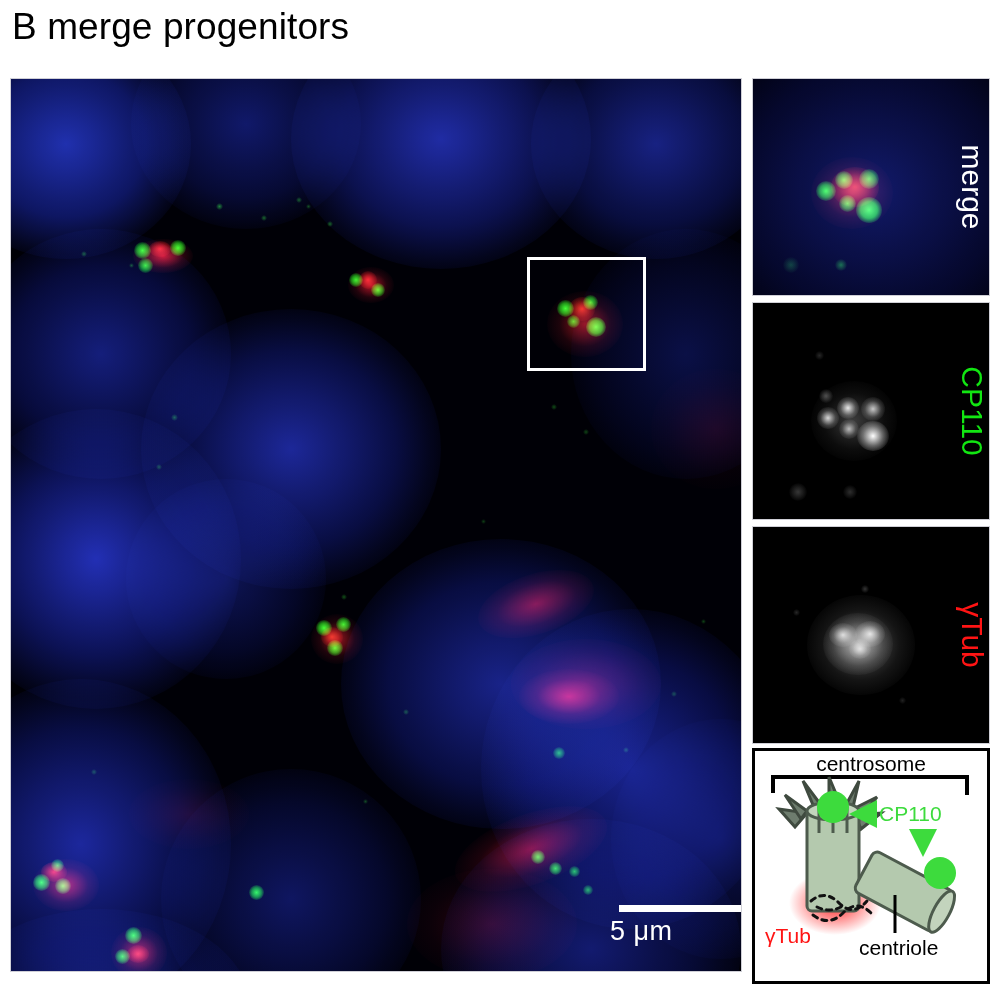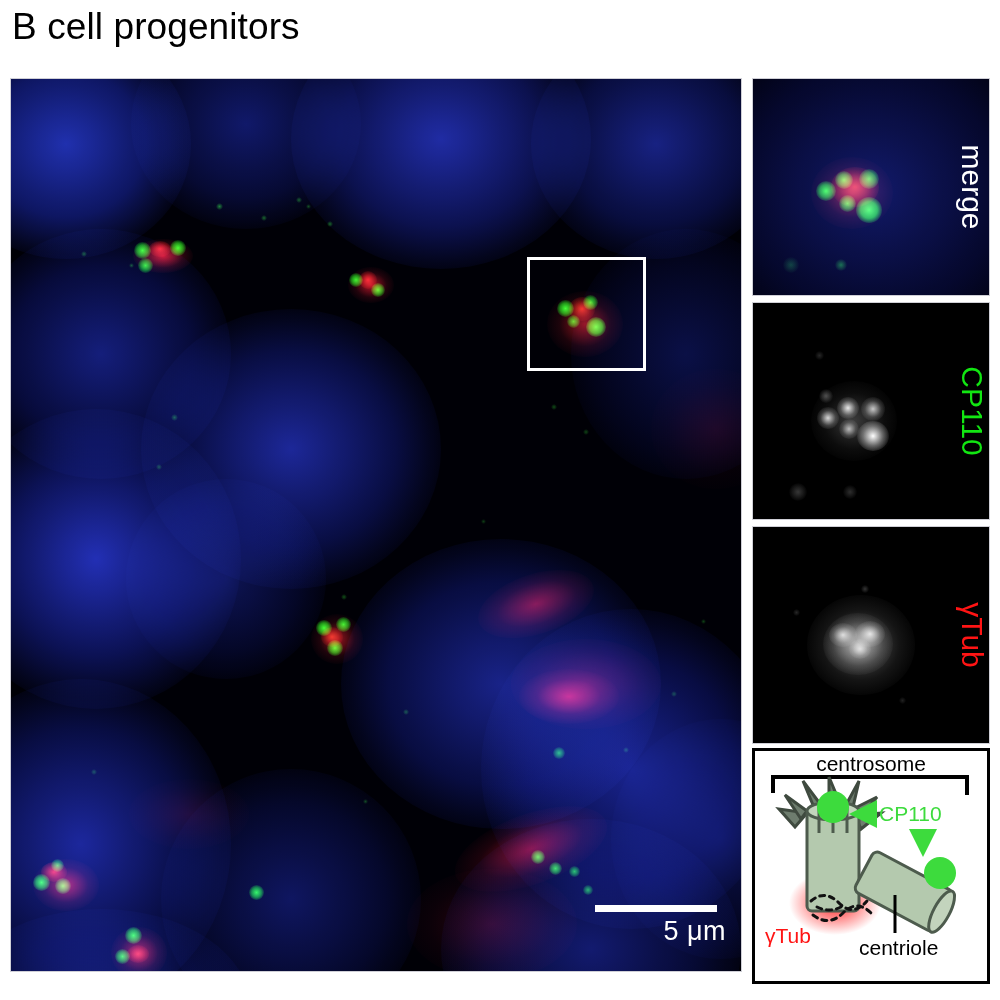--- a/index.html
+++ b/index.html
@@ -89,24 +89,24 @@
     top: 178px;
     width: 119px;
     height: 114px;
     border: 3px solid #ffffff;
     box-sizing: border-box;
     z-index: 35;
   }
 
   #scalebar-group {
     position: absolute;
-    left: 575px;
+    left: 599px;
     top: 826px;
     z-index: 36;
-    text-align: right;
+    text-align: left;
     width: 140px;
   }
   #scalebar-line {
     width: 122px;
     height: 7px;
     background: #ffffff;
     margin: 0 auto;
   }
   #scalebar-label {
     color: #ffffff;
@@ -161,21 +161,21 @@
     background: #ffffff;
     border: 3px solid #000000;
     box-sizing: border-box;
     overflow: hidden;
   }
   #diagram-svg { display: block; width: 100%; height: 100%; }
 </style>
 </head>
 <body>
 
-<div id="figure-title">B cell progenitors</div>
+<div id="figure-title">B merge progenitors</div>
 
 <div id="main-panel">
 
   <div class="nucleus" style="left:-70px;  top:-50px;  width:250px; height:230px; background:radial-gradient(ellipse at center, rgba(40,60,215,0.80) 0%, rgba(25,40,170,0.55) 45%, rgba(0,0,60,0.0) 75%);"></div>
   <div class="nucleus" style="left:120px;  top:-60px;  width:230px; height:210px; background:radial-gradient(ellipse at center, rgba(30,45,185,0.55) 0%, rgba(18,28,130,0.35) 50%, rgba(0,0,50,0.0) 76%);"></div>
   <div class="nucleus" style="left:280px;  top:-70px;  width:300px; height:260px; background:radial-gradient(ellipse at center, rgba(45,62,230,0.70) 0%, rgba(26,38,165,0.45) 48%, rgba(0,0,55,0.0) 76%);"></div>
   <div class="nucleus" style="left:520px;  top:-50px;  width:250px; height:230px; background:radial-gradient(ellipse at center, rgba(38,54,205,0.62) 0%, rgba(20,32,140,0.40) 50%, rgba(0,0,50,0.0) 77%);"></div>
 
   <div class="nucleus" style="left:-40px;  top:150px;  width:260px; height:250px; background:radial-gradient(ellipse at center, rgba(34,50,200,0.60) 0%, rgba(18,28,140,0.38) 50%, rgba(0,0,50,0.0) 77%);"></div>
   <div class="nucleus" style="left:130px;  top:230px;  width:300px; height:280px; background:radial-gradient(ellipse at center, rgba(42,58,220,0.68) 0%, rgba(22,34,155,0.42) 48%, rgba(0,0,55,0.0) 76%);"></div>

